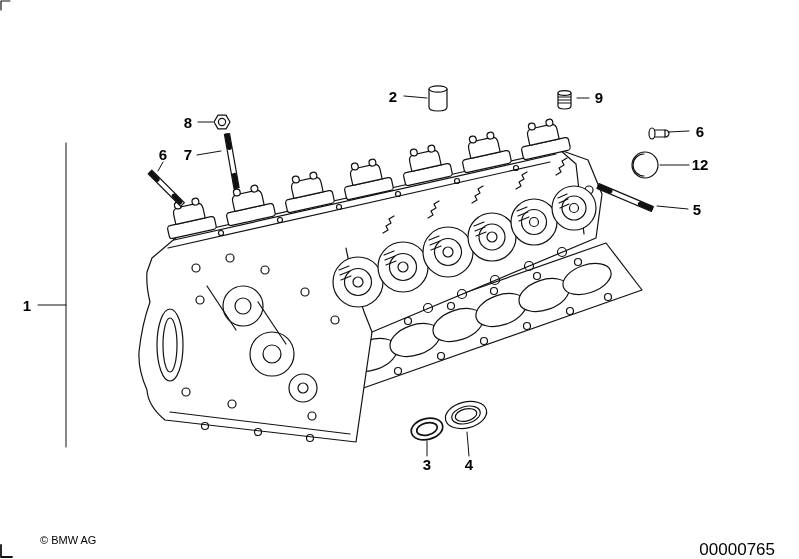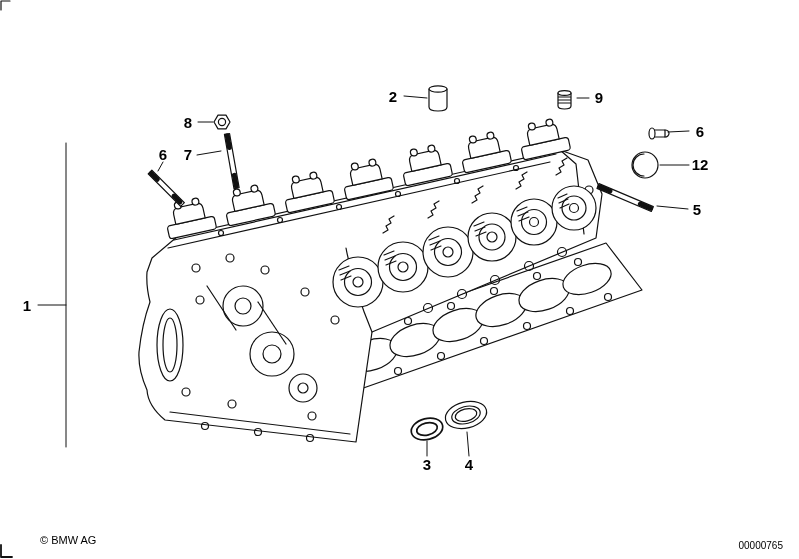--- a/index.html
+++ b/index.html
@@ -7,21 +7,21 @@
     position:relative;width:799px;height:559px;background:#fff;
     font-family:"Liberation Sans",sans-serif;color:#000;overflow:hidden;
   }
   .drawing{position:absolute;left:0;top:0;}
   .callout{
     position:absolute;transform:translate(-50%,-50%);
     font-size:15px;font-weight:bold;line-height:1;color:#000;
     cursor:pointer;user-select:none;
   }
   .footer-copyright{position:absolute;left:40px;top:515px;font-size:11px;margin-top:19px;}
-  .footer-docnum{position:absolute;right:16px;top:540px;font-size:10px;}
+  .footer-docnum{position:absolute;right:24px;top:540px;font-size:17px;}
 </style>
 </head>
 <body>
 
 <div class="canvas">
 
   <svg class="drawing" width="799" height="559" viewBox="0 0 799 559">
     <g stroke="#111" stroke-width="1.2" fill="none" stroke-linecap="round" stroke-linejoin="round">
 
       <g>

